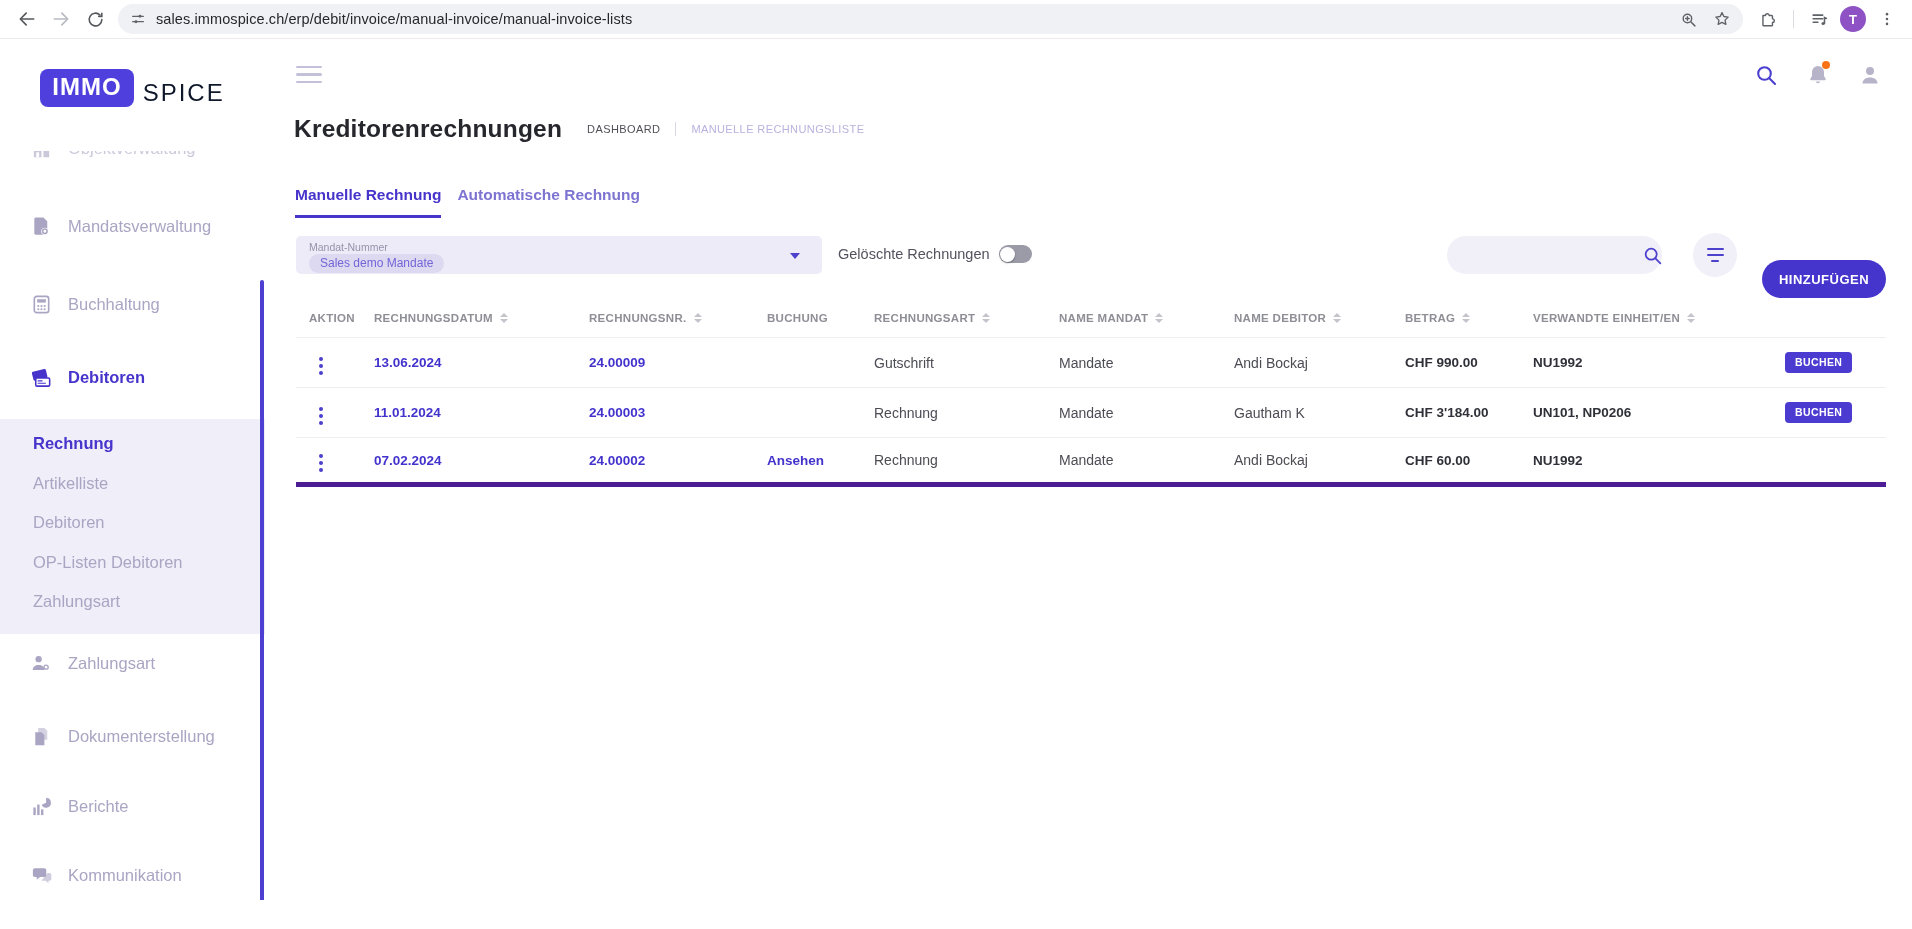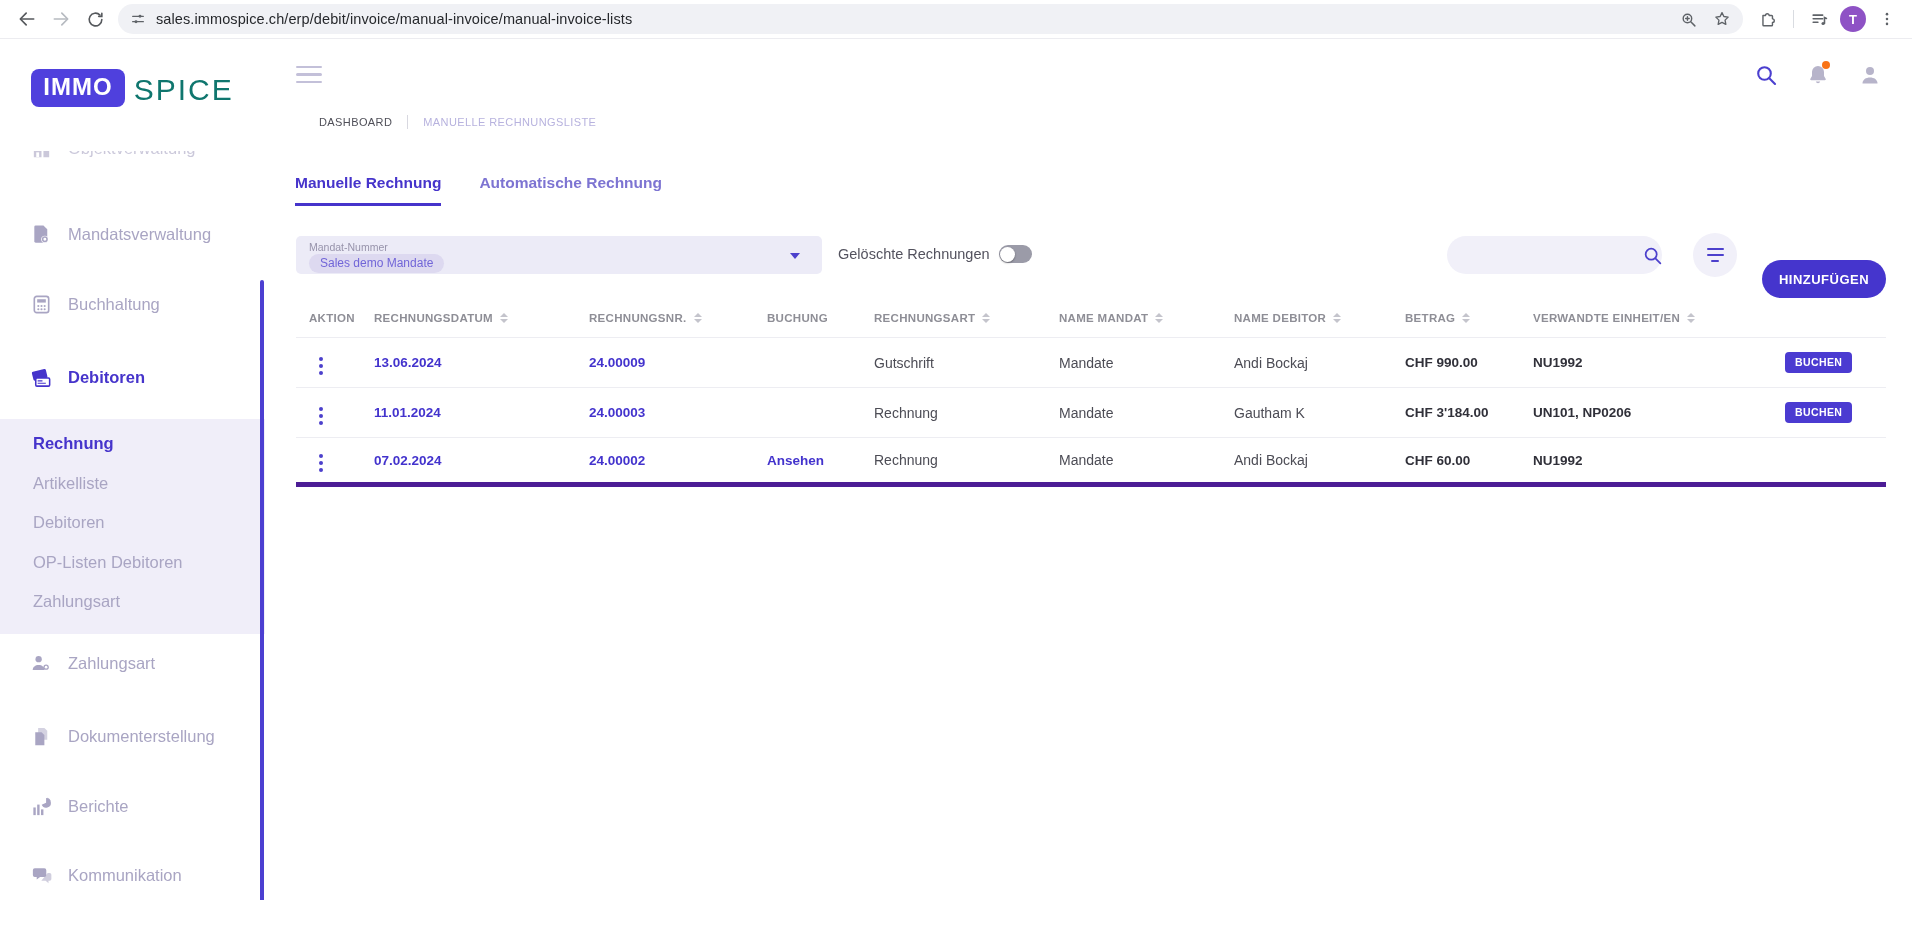--- a/index.html
+++ b/index.html
@@ -19,21 +19,21 @@
   .chrome-right { display:flex; align-items:center; gap:6px; flex:0 0 auto; }
   .chrome-right .cicon { width:30px; height:30px; display:flex; align-items:center; justify-content:center; color:#5f6368; }
   .vdiv { width:1px; height:18px; background:#d9dce1; margin:0 4px; }
   .avatar { width:26px; height:26px; border-radius:50%; background:#8e52c5; color:#fff; font-size:13px; font-weight:bold; display:flex; align-items:center; justify-content:center; }
 
   
   .app { display:flex; height:890px; }
   .sidebar { position:relative; width:265px; background:#fff; flex:0 0 auto; box-shadow:1px 0 0 #f1f1f6; }
   .logo { display:flex; align-items:flex-end; justify-content:center; gap:9px; padding-top:30px; }
   .logo-box { background:#4f40dd; color:#fff; font-size:24px; font-weight:bold; letter-spacing:1px; padding:4px 12px 6px; border-radius:8px; }
-  .logo-rest { color:#0f766e; font-size:30px; letter-spacing:2px; font-weight:400; }
+  .logo-rest { color:#0f172a; font-size:24px; letter-spacing:2px; font-weight:400; }
   .nav { position:absolute; top:112px; left:0; right:0; bottom:0; overflow:hidden; }
   .nav-item { position:absolute; left:30px; display:flex; align-items:center; gap:15px; color:#a9a5c3; font-size:16.5px; cursor:pointer; }
   .nav-item .nicon { width:23px; height:23px; display:flex; flex:0 0 auto; }
   .nav-item.active { color:#4634cb; font-weight:bold; }
   .submenu { position:absolute; left:0; right:0; top:268px; height:215px; background:#f0eef9; }
   .sub-item { position:absolute; left:33px; color:#a9a5c3; font-size:16.5px; cursor:pointer; }
   .sub-item.active { color:#4634cb; font-weight:bold; }
   .side-scrollbar { position:absolute; right:1px; top:241px; width:4px; height:649px; background:#4c3fd1; border-radius:2px; }
 
   .main { position:relative; flex:1 1 auto; background:#fff; }
@@ -47,21 +47,21 @@
   .ticon.muted { color:#b7b4ca; }
   .bell-dot { position:absolute; top:-2px; right:0px; width:8px; height:8px; border-radius:50%; background:#f97316; }
 
   .title-row { position:absolute; left:29px; top:76px; display:flex; align-items:center; }
   .page-title { font-size:24.5px; font-weight:bold; color:#26262d; letter-spacing:.2px; }
   .crumb1 { margin-left:25px; font-size:11px; color:#4f4f58; letter-spacing:.4px; }
   .crumb-div { width:1px; height:14px; background:#d8d8e0; margin:0 15px; }
   .crumb2 { font-size:11px; color:#b7b2de; letter-spacing:.4px; }
 
   
-  .tabs { position:absolute; left:30px; top:135px; display:flex; gap:38px; }
+  .tabs { position:absolute; left:30px; top:147px; display:flex; gap:16px; }
   .tab { font-size:15.5px; padding-bottom:11px; cursor:pointer; }
   .tab.active { color:#4634cb; font-weight:bold; border-bottom:3px solid #4634cb; }
   .tab.inactive { color:#7d74d2; font-weight:600; }
 
   
   .mandat-select { position:absolute; left:31px; top:197px; width:526px; height:38px; background:#ecebf7; border-radius:5px; cursor:pointer; }
   .mandat-label { position:absolute; left:13px; top:5px; font-size:10.5px; color:#9793ab; }
   .mandat-chip { position:absolute; left:13px; top:18px; background:#ddd9f0; border-radius:10px; padding:2px 11px 3px; font-size:12px; color:#7165d8; }
   .mandat-caret { position:absolute; right:22px; top:17px; width:0; height:0; border-left:5.5px solid transparent; border-right:5.5px solid transparent; border-top:6px solid #4c40cc; }
 
@@ -186,21 +186,21 @@
           <span class="nicon">
             <svg width="23" height="23" viewBox="0 0 24 24" fill="currentColor">
                 <path d="M4 21V5l8-2v18z"></path>
                 <path d="M14 21V8l6 1.5V21z"></path>
                 <rect fill="#fff" x="6.5" y="16" width="3" height="5"></rect>
               </svg>
           </span>
           <span>Objektverwaltung</span>
         </div>
 
-        <div class="nav-item" style="top:72px;justify-content:flex-end;">
+        <div class="nav-item" style="top:64px;justify-content:flex-end;">
           <span class="nicon">
             <svg width="23" height="23" viewBox="0 0 24 24" fill="currentColor">
                 <path d="M6 2.5h8l4 4V19a1.5 1.5 0 0 1-1.5 1.5H6A1.5 1.5 0 0 1 4.5 19V4A1.5 1.5 0 0 1 6 2.5z"></path>
                 <circle cx="15.5" cy="17" r="3.8" fill="#fff"></circle>
                 <circle cx="15.5" cy="17" r="2.3" fill="none" stroke="currentColor" stroke-width="1.6"></circle>
               </svg>
           </span>
           <span>Mandatsverwaltung</span>
         </div>
 
@@ -314,20 +314,21 @@
         </span>
         <span class="ticon muted">
           <svg width="24" height="24" viewBox="0 0 24 24" fill="currentColor">
               <circle cx="12" cy="8" r="4"></circle>
               <path d="M4.5 20.5c0-3.9 3.4-6 7.5-6s7.5 2.1 7.5 6z"></path>
             </svg>
         </span>
       </div>
 
       <div class="title-row">
+        <span class="page-title">Kreditorenrechnungen</span>
         <span class="crumb1">DASHBOARD</span>
         <span class="crumb-div"></span>
         <span class="crumb2">MANUELLE RECHNUNGSLISTE</span>
       </div>
 
       <div class="tabs">
         <div class="tab active">Manuelle Rechnung</div>
         <div class="tab inactive">Automatische Rechnung</div>
       </div>
 

